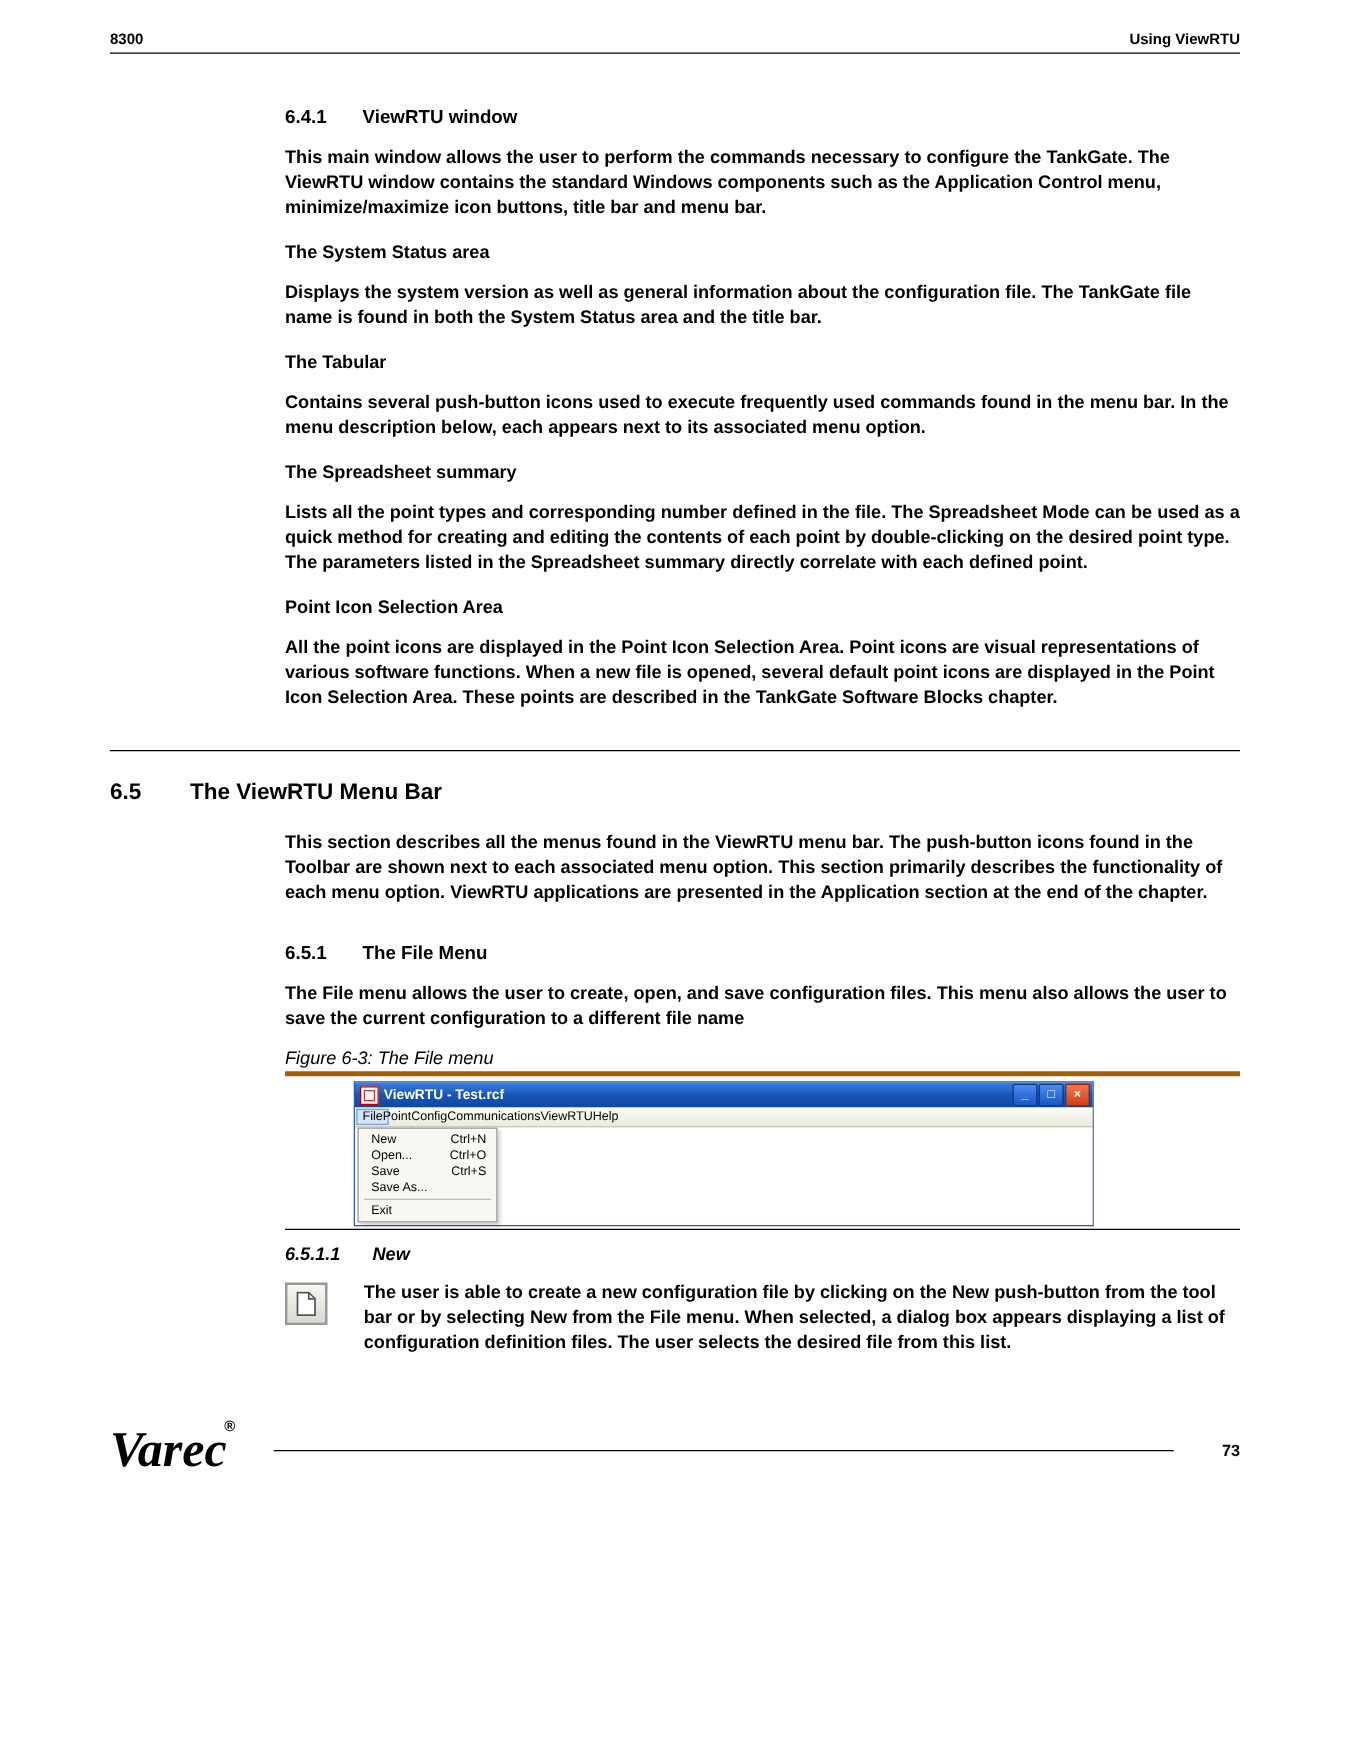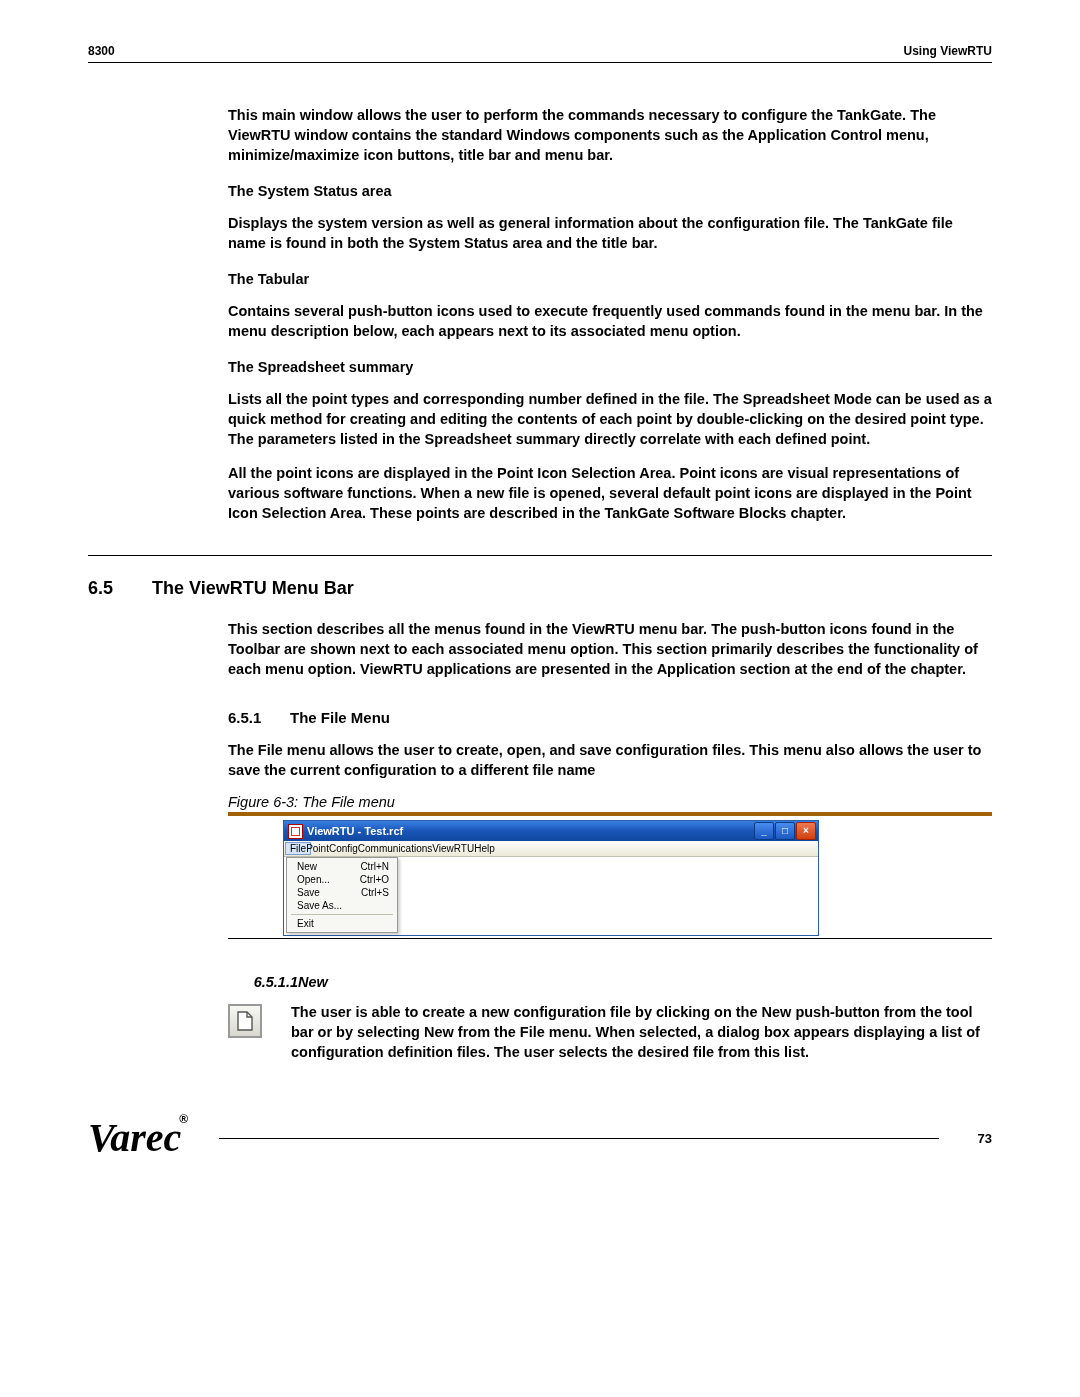--- a/index.html
+++ b/index.html
@@ -4,21 +4,21 @@
 <style>
   body {
     margin: 0;
     padding: 0;
     background: #fff;
     font-family: Verdana, Geneva, sans-serif;
     color: #000;
     width: 1080px;
   }
   .page {
-    padding: 44px 88px 30px 88px;
+    padding: 24px 88px 30px 88px;
     box-sizing: border-box;
   }
   .top-header {
     display: flex;
     justify-content: space-between;
     align-items: flex-end;
     font-size: 12px;
     font-weight: bold;
     padding-bottom: 4px;
     border-bottom: 1px solid #000;
@@ -71,21 +71,21 @@
     font-style: italic;
     font-size: 14.5px;
     margin-top: 10px;
     margin-bottom: 4px;
     border-bottom: 4px solid #a16207;
     padding-bottom: 2px;
   }
   
   .figure-container {
     margin: 0 0 2px 55px;
-    width: 536px;
+    width: 592px;
   }
   .win {
     border: 1px solid #2a5ea8;
     background: #ece9d8;
     font-family: Tahoma, sans-serif;
   }
   .win-titlebar {
     display: flex;
     align-items: center;
     height: 20px;
@@ -129,23 +129,22 @@
   .dropdown hr {
     border: none; border-top:1px solid #c0c0b0; margin:2px 4px;
   }
   .fig-bottom-border { border-bottom:1px solid #000; margin-top:2px;}
 
   .subsub-row {
     display:flex;
     font-weight:bold;
     font-style: italic;
     font-size:14.5px;
-    margin-top:35px;
+    margin-top:12px;
     margin-bottom:12px;
-    text-align:right;
   }
   .subsub-row .num { width:70px; flex-shrink:0; font-family: Verdana, sans-serif;}
 
   .with-icon {
     display:flex;
     gap:29px;
   }
   .tool-icon {
     width:30px; height:30px; border:2px solid #999; background: linear-gradient(to bottom,#f8f8f4,#d8d8d0);
     flex-shrink:0; display:flex; align-items:center; justify-content:center;
@@ -176,31 +175,36 @@
 <body>
 
 <div class="page">
   <div class="top-header">
     <span>8300</span>
     <span>Using ViewRTU</span>
   </div>
 
   <div class="content">
 
+    <div class="heading-row">
+      <span class="heading-num">6.4.1</span>
+      <span>ViewRTU window</span>
+    </div>
     <div class="para">This main window allows the user to perform the commands necessary to configure the TankGate. The ViewRTU window contains the standard Windows components such as the Application Control menu, minimize/maximize icon buttons, title bar and menu bar.</div>
 
     <div class="subhead">The System Status area</div>
     <div class="para">Displays the system version as well as general information about the configuration file. The TankGate file name is found in both the System Status area and the title bar.</div>
 
     <div class="subhead">The Tabular</div>
     <div class="para">Contains several push-button icons used to execute frequently used commands found in the menu bar. In the menu description below, each appears next to its associated menu option.</div>
 
     <div class="subhead">The Spreadsheet summary</div>
     <div class="para">Lists all the point types and corresponding number defined in the file. The Spreadsheet Mode can be used as a quick method for creating and editing the contents of each point by double-clicking on the desired point type. The parameters listed in the Spreadsheet summary directly correlate with each defined point.</div>
 
+    <div class="subhead">Point Icon Selection Area</div>
     <div class="para">All the point icons are displayed in the Point Icon Selection Area. Point icons are visual representations of various software functions. When a new file is opened, several default point icons are displayed in the Point Icon Selection Area. These points are described in the TankGate Software Blocks chapter.</div>
 
     <div class="section-break"></div>
 
     <div class="section-heading">
       <span class="num">6.5</span>
       <span>The ViewRTU Menu Bar</span>
     </div>
     <div class="para">This section describes all the menus found in the ViewRTU menu bar. The push-button icons found in the Toolbar are shown next to each associated menu option. This section primarily describes the functionality of each menu option. ViewRTU applications are presented in the Application section at the end of the chapter.</div>
 

